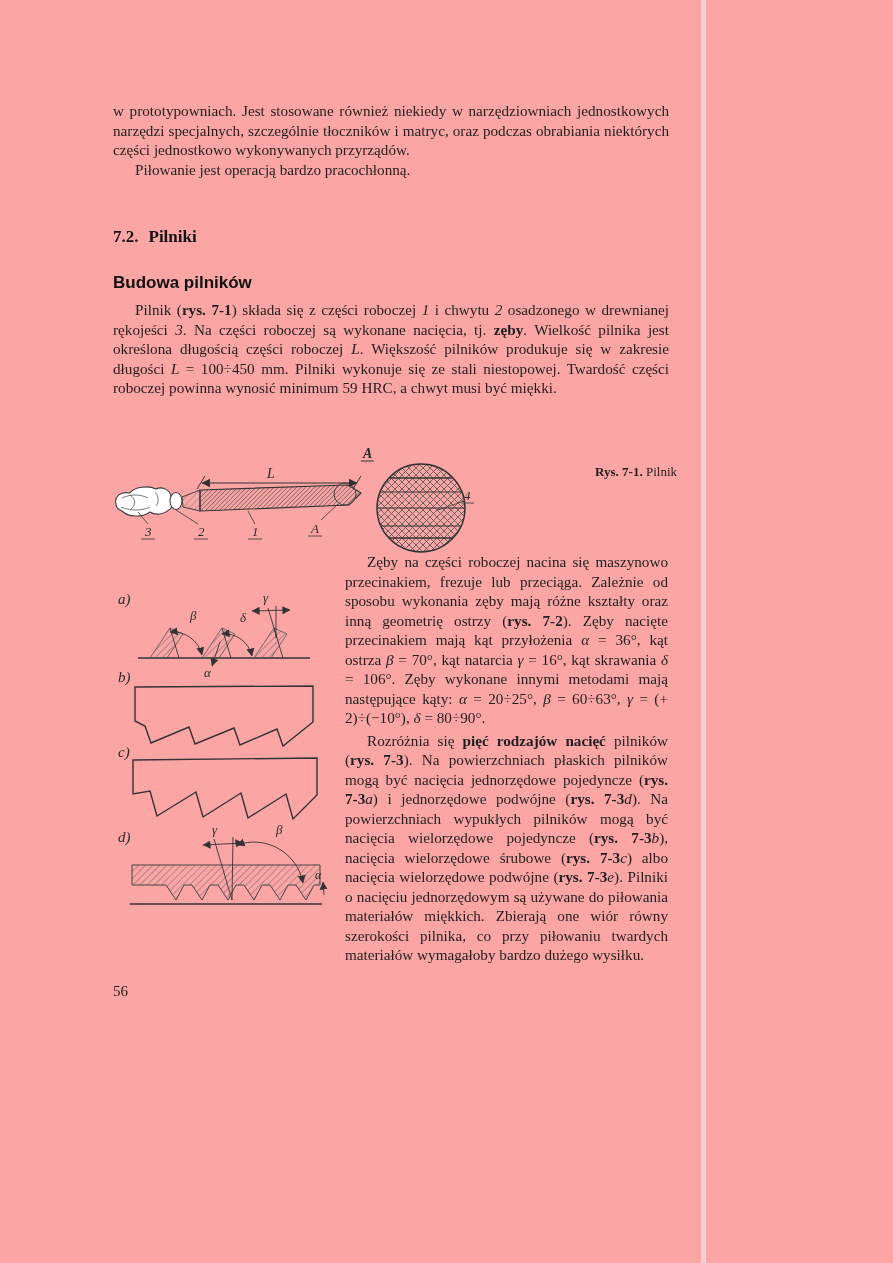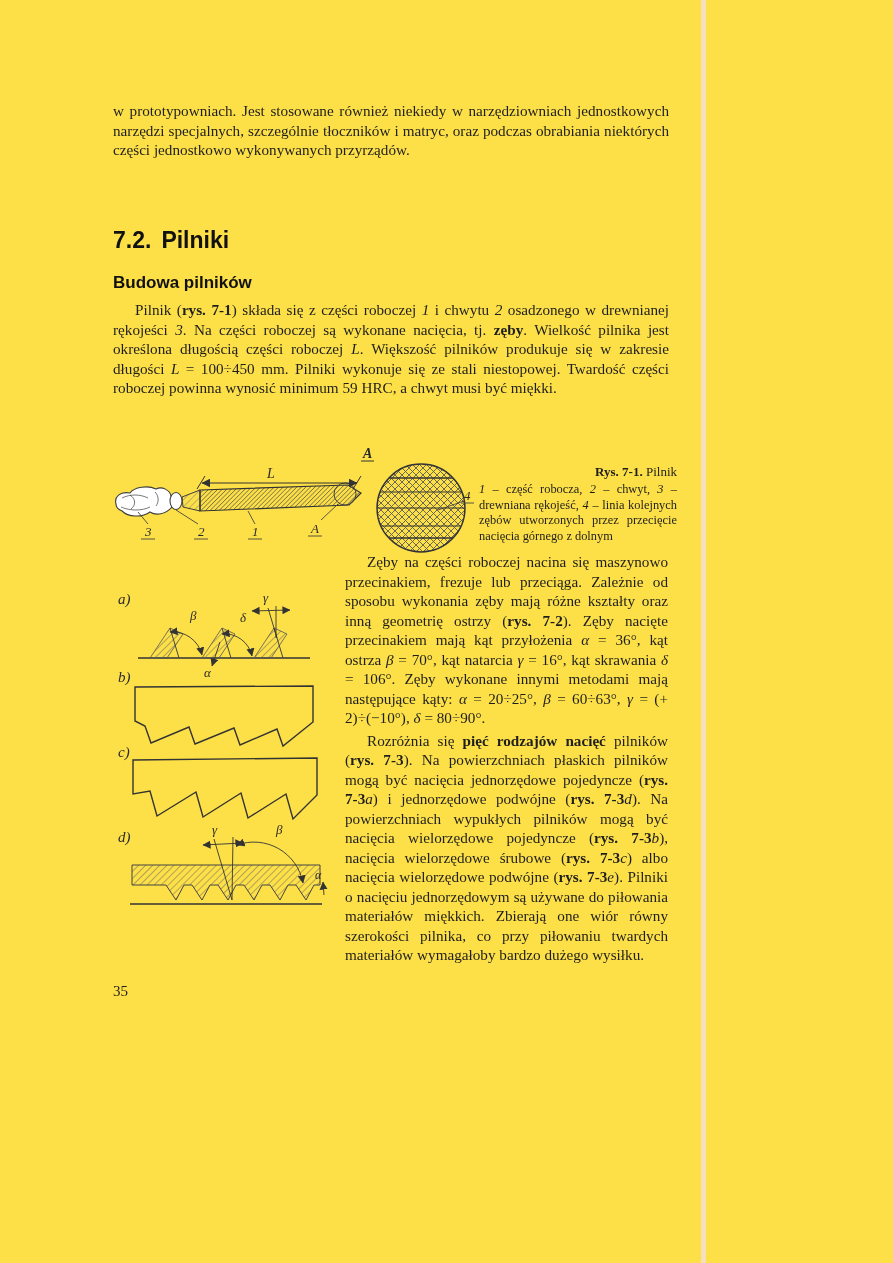--- a/index.html
+++ b/index.html
@@ -1,42 +1,43 @@
 <!DOCTYPE html>
 <html><head>
 <meta charset="utf-8">
 <style>
   html,body{margin:0;padding:0;background:#e9e9e9;}
   .page{
-    position:relative;width:893px;height:1263px;background:#fde047;
+    position:relative;width:893px;height:1263px;background:#fca5a5;
     font-family:"Liberation Serif", serif;color:#1e1e1e;overflow:hidden;
   }
   .scan-edge{position:absolute;top:0;height:100%;width:5px;background:#f1dfe3;opacity:.75;}
   .block{position:absolute;}
   .body-text{font-size:15.2px;line-height:19.5px;text-align:justify;}
   .body-text p{margin:0;}
   .body-text p.ind{text-indent:22px;}
   .b{font-weight:bold;}
   .i{font-style:italic;}
-  .h1{font-family:Liberation Sans, sans-serif;font-weight:bold;font-size:23px;color:#111;}
+  .h1{font-family:Liberation Serif, serif;font-weight:bold;font-size:17px;color:#111;}
   .h1 .num{margin-right:10px;}
   .h2{font-family:"Liberation Sans", sans-serif;font-weight:bold;font-size:17px;color:#111;}
   .caption{font-size:12.4px;line-height:15.8px;text-align:justify;}
   .caption .title-line{display:block;font-size:13px;margin-bottom:2px;text-align:right;}
   .pagenum{font-size:15px;}
   svg text{font-family:"Liberation Serif", serif;font-style:italic;fill:#2a2a2a;}
 </style>
 </head>
 <body>
 
 <div class="page">
   <div class="scan-edge" style="left:701px;"></div>
 
   <div class="block body-text" style="left:113px;top:101px;width:556px;">
     <p><span>w prototypowniach. Jest stosowane również niekiedy w narzędziowniach jednostkowych narzędzi specjalnych, szczególnie tłoczników i matryc, oraz podczas obrabiania niektórych części jednostkowo wykonywanych przyrządów.</span></p>
+    <p class="ind"><span>Piłowanie jest operacją bardzo pracochłonną.</span></p>
   </div>
 
   <div class="block h1" style="left:113px;top:227px;">
     <span class="num">7.2.</span><span>Pilniki</span>
   </div>
 
   <div class="block h2" style="left:113px;top:273px;">Budowa pilników</div>
 
   <div class="block body-text" style="left:113px;top:300px;width:556px;">
     <p class="ind"><span>Pilnik (</span><span class="b">rys. 7-1</span><span>) składa się z części roboczej </span><span class="i">1</span><span> i chwytu </span><span class="i">2</span><span> osadzonego w drewnianej rękojeści </span><span class="i">3</span><span>. Na części roboczej są wykonane nacięcia, tj. </span><span class="b">zęby</span><span>. Wielkość pilnika jest określona długością części roboczej </span><span class="i">L</span><span>. Większość pilników produkuje się w zakresie długości </span><span class="i">L</span><span> = 100÷450 mm. Pilniki wykonuje się ze stali niestopowej. Twardość części roboczej powinna wynosić minimum 59 HRC, a chwyt musi być miękki.</span></p>
@@ -108,21 +109,20 @@
       <line x1="330" y1="70" x2="356" y2="61" stroke="#444" stroke-width="0.9"></line>
       <line x1="253" y1="21" x2="266" y2="21" stroke="#333" stroke-width="1"></line>
       <line x1="353" y1="63" x2="366" y2="63" stroke="#444" stroke-width="0.9"></line>
     </g>
     <text x="255" y="18" font-size="14" font-weight="bold">A</text>
     <text x="356" y="60" font-size="13">4</text>
   </svg>
 
   <div class="block caption" style="left:479px;top:464px;width:198px;">
     <span class="title-line"><span class="b">Rys. 7-1.</span><span> Pilnik</span></span>
-    <span><span class="i">1</span><span> – część robocza, </span><span class="i">2</span><span> – chwyt, </span><span class="i">3</span><span> – drewniana rękojeść, </span><span class="i">4</span><span> – linia kolejnych zębów utworzonych przez przecięcie nacięcia górnego z dolnym</span></span>
   </div>
 
   <svg class="block" style="left:110px;top:582px;" width="235" height="335" viewBox="0 0 235 335">
     <defs>
       <pattern id="h45" patternUnits="userSpaceOnUse" width="5" height="5" patternTransform="rotate(45)">
         <line x1="0" y1="0" x2="0" y2="5" stroke="#666" stroke-width="1"></line>
       </pattern>
     </defs>
 
     <text x="8" y="22" font-size="15">a)</text>
@@ -176,14 +176,14 @@
     <text x="166" y="252" font-size="13">β</text>
     <text x="205" y="297" font-size="12">α</text>
   </svg>
 
   <div class="block body-text" style="left:345px;top:552px;width:323px;">
     <p class="ind"><span>Zęby na części roboczej nacina się maszynowo przecinakiem, frezuje lub przeciąga. Zależnie od sposobu wykonania zęby mają różne kształty oraz inną geometrię ostrzy (</span><span class="b">rys. 7-2</span><span>). Zęby nacięte przecinakiem mają kąt przyłożenia </span><span class="i">α</span><span> = 36°, kąt ostrza </span><span class="i">β</span><span> = 70°, kąt natarcia </span><span class="i">γ</span><span> = 16°, kąt skrawania </span><span class="i">δ</span><span> = 106°. Zęby wykonane innymi metodami mają następujące kąty: </span><span class="i">α</span><span> = 20÷25°, </span><span class="i">β</span><span> = 60÷63°, </span><span class="i">γ</span><span> = (+ 2)÷(−10°), </span><span class="i">δ</span><span> = 80÷90°.</span></p>
     <p class="ind" style="margin-top:3px;"><span>Rozróżnia się </span><span class="b">pięć rodzajów nacięć</span><span> pilników (</span><span class="b">rys. 7-3</span><span>). Na powierzchniach płaskich pilników mogą być nacięcia jednorzędowe pojedyncze (</span><span class="b">rys. 7-3</span><span class="i">a</span><span>) i jednorzędowe podwójne (</span><span class="b">rys. 7-3</span><span class="i">d</span><span>). Na powierzchniach wypukłych pilników mogą być nacięcia wielorzędowe pojedyncze (</span><span class="b">rys. 7-3</span><span class="i">b</span><span>), nacięcia wielorzędowe śrubowe (</span><span class="b">rys. 7-3</span><span class="i">c</span><span>) albo nacięcia wielorzędowe podwójne (</span><span class="b">rys. 7-3</span><span class="i">e</span><span>). Pilniki o nacięciu jednorzędowym są używane do piłowania materiałów miękkich. Zbierają one wiór równy szerokości pilnika, co przy piłowaniu twardych materiałów wymagałoby bardzo dużego wysiłku.</span></p>
   </div>
 
 
-  <div class="block pagenum" style="left:113px;top:983px;">35</div>
+  <div class="block pagenum" style="left:113px;top:983px;">56</div>
 </div>
 
 </body></html>

